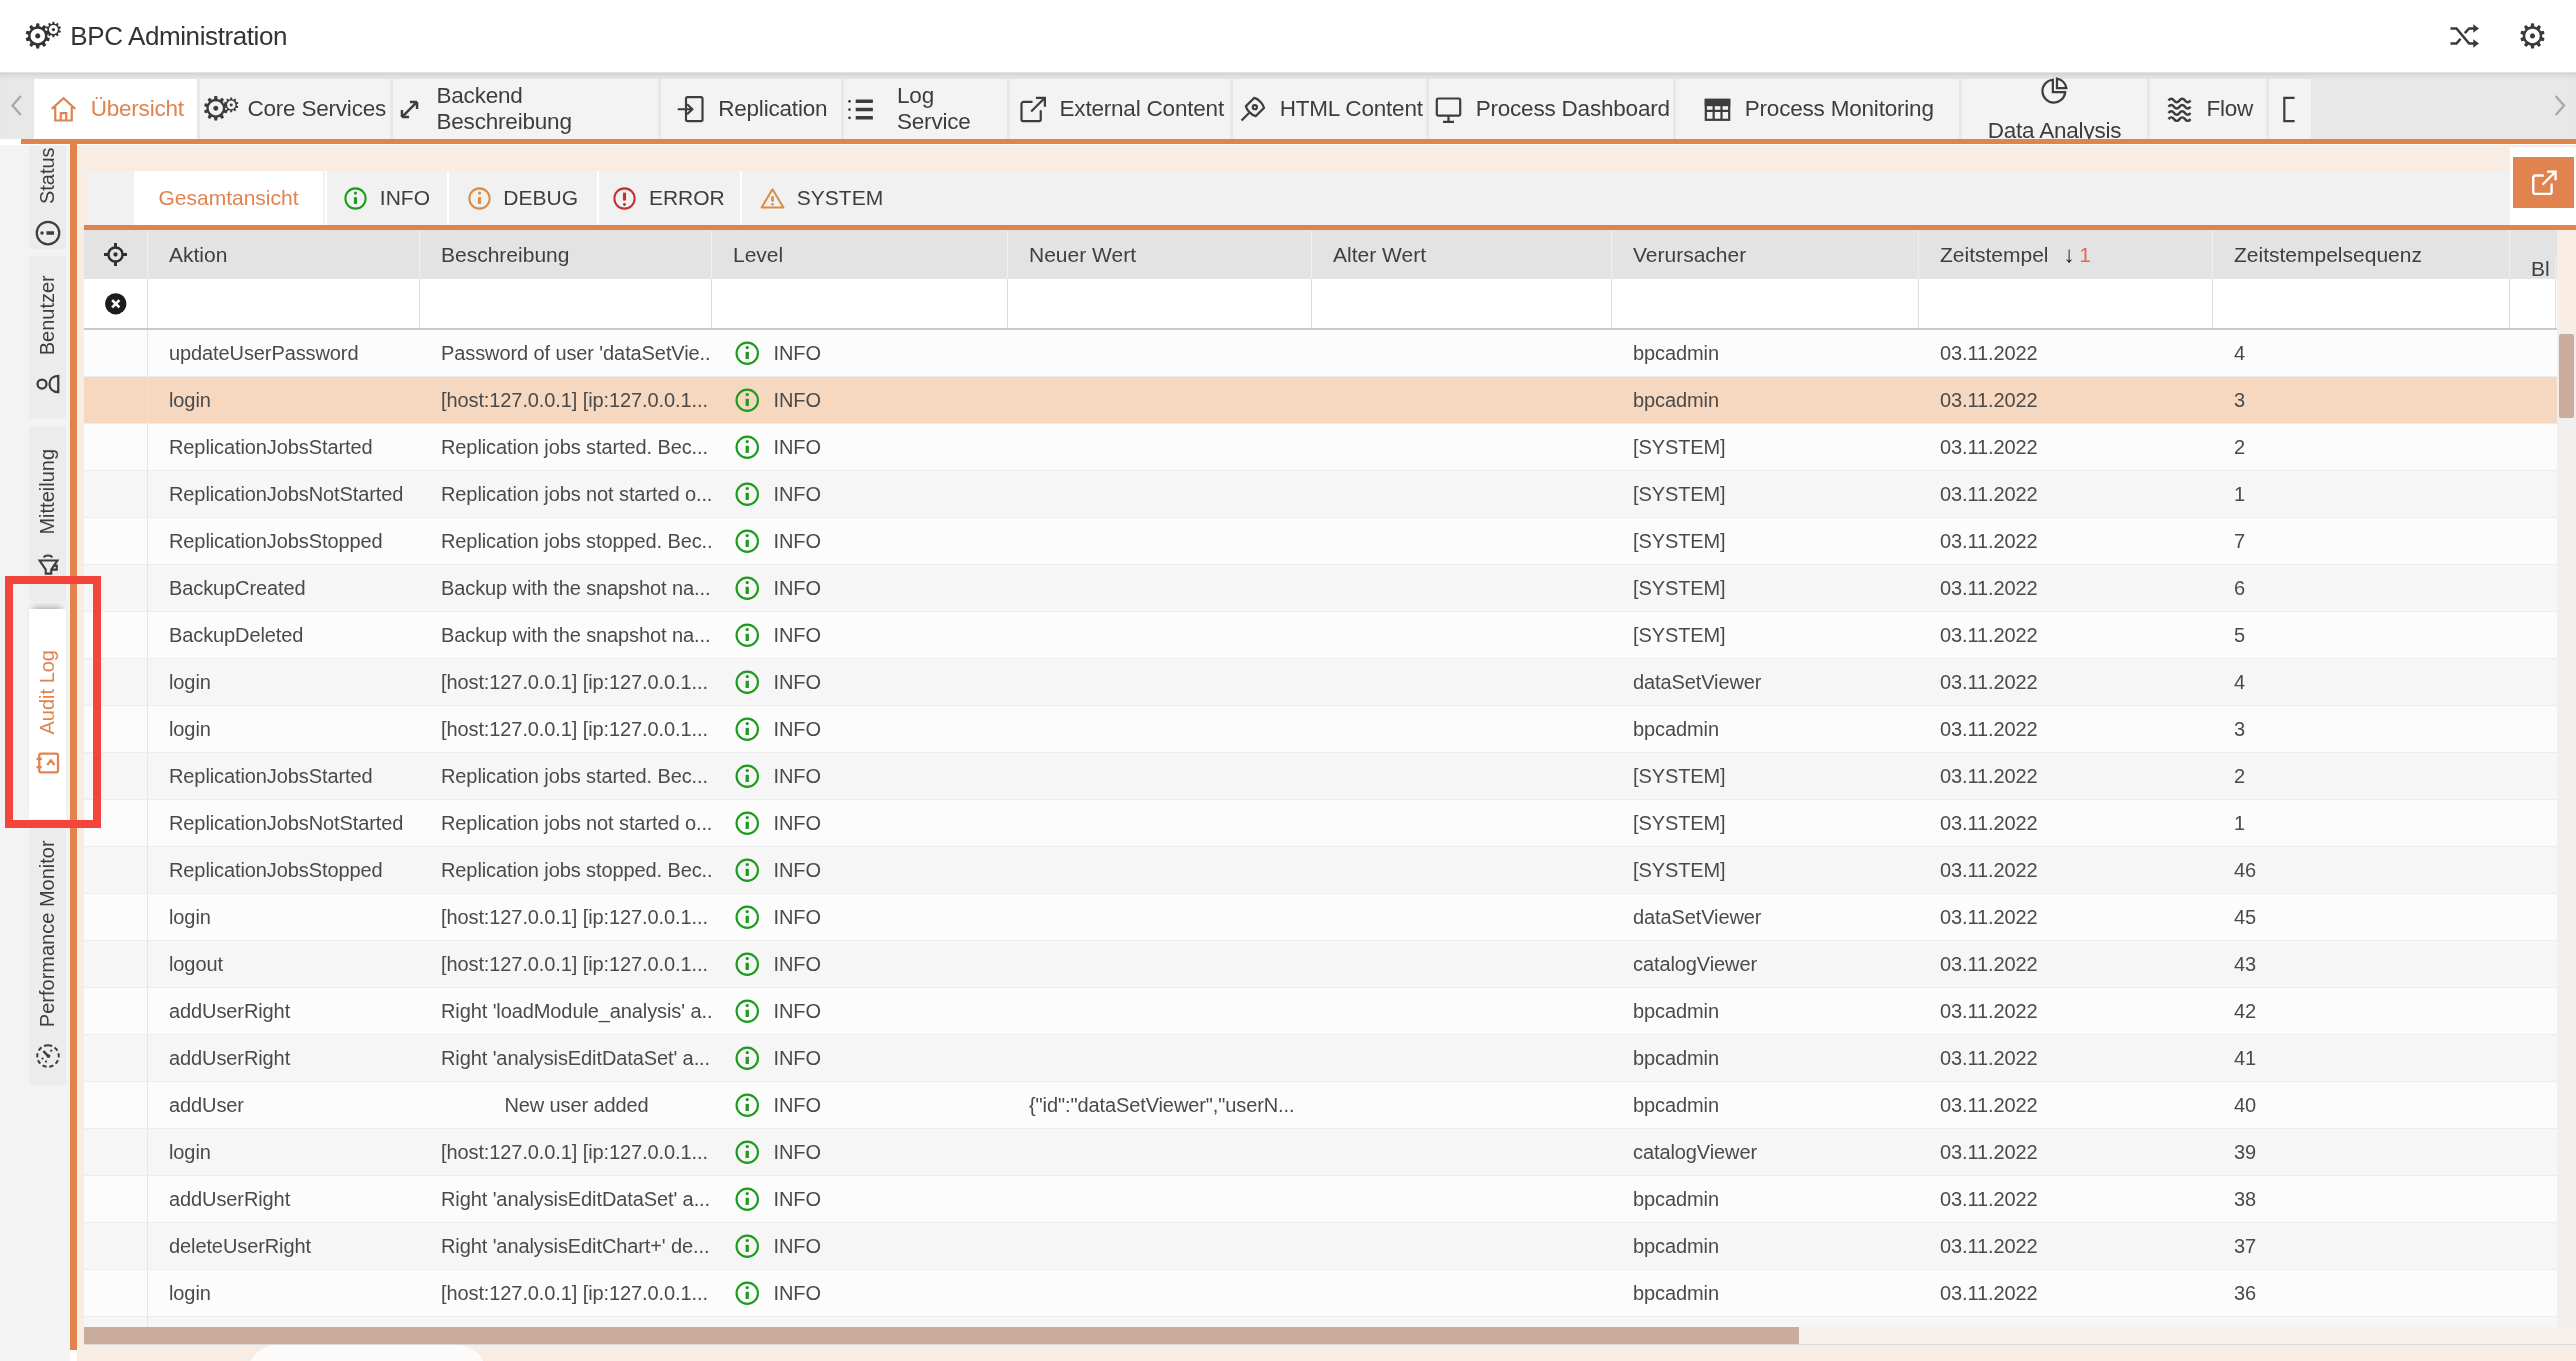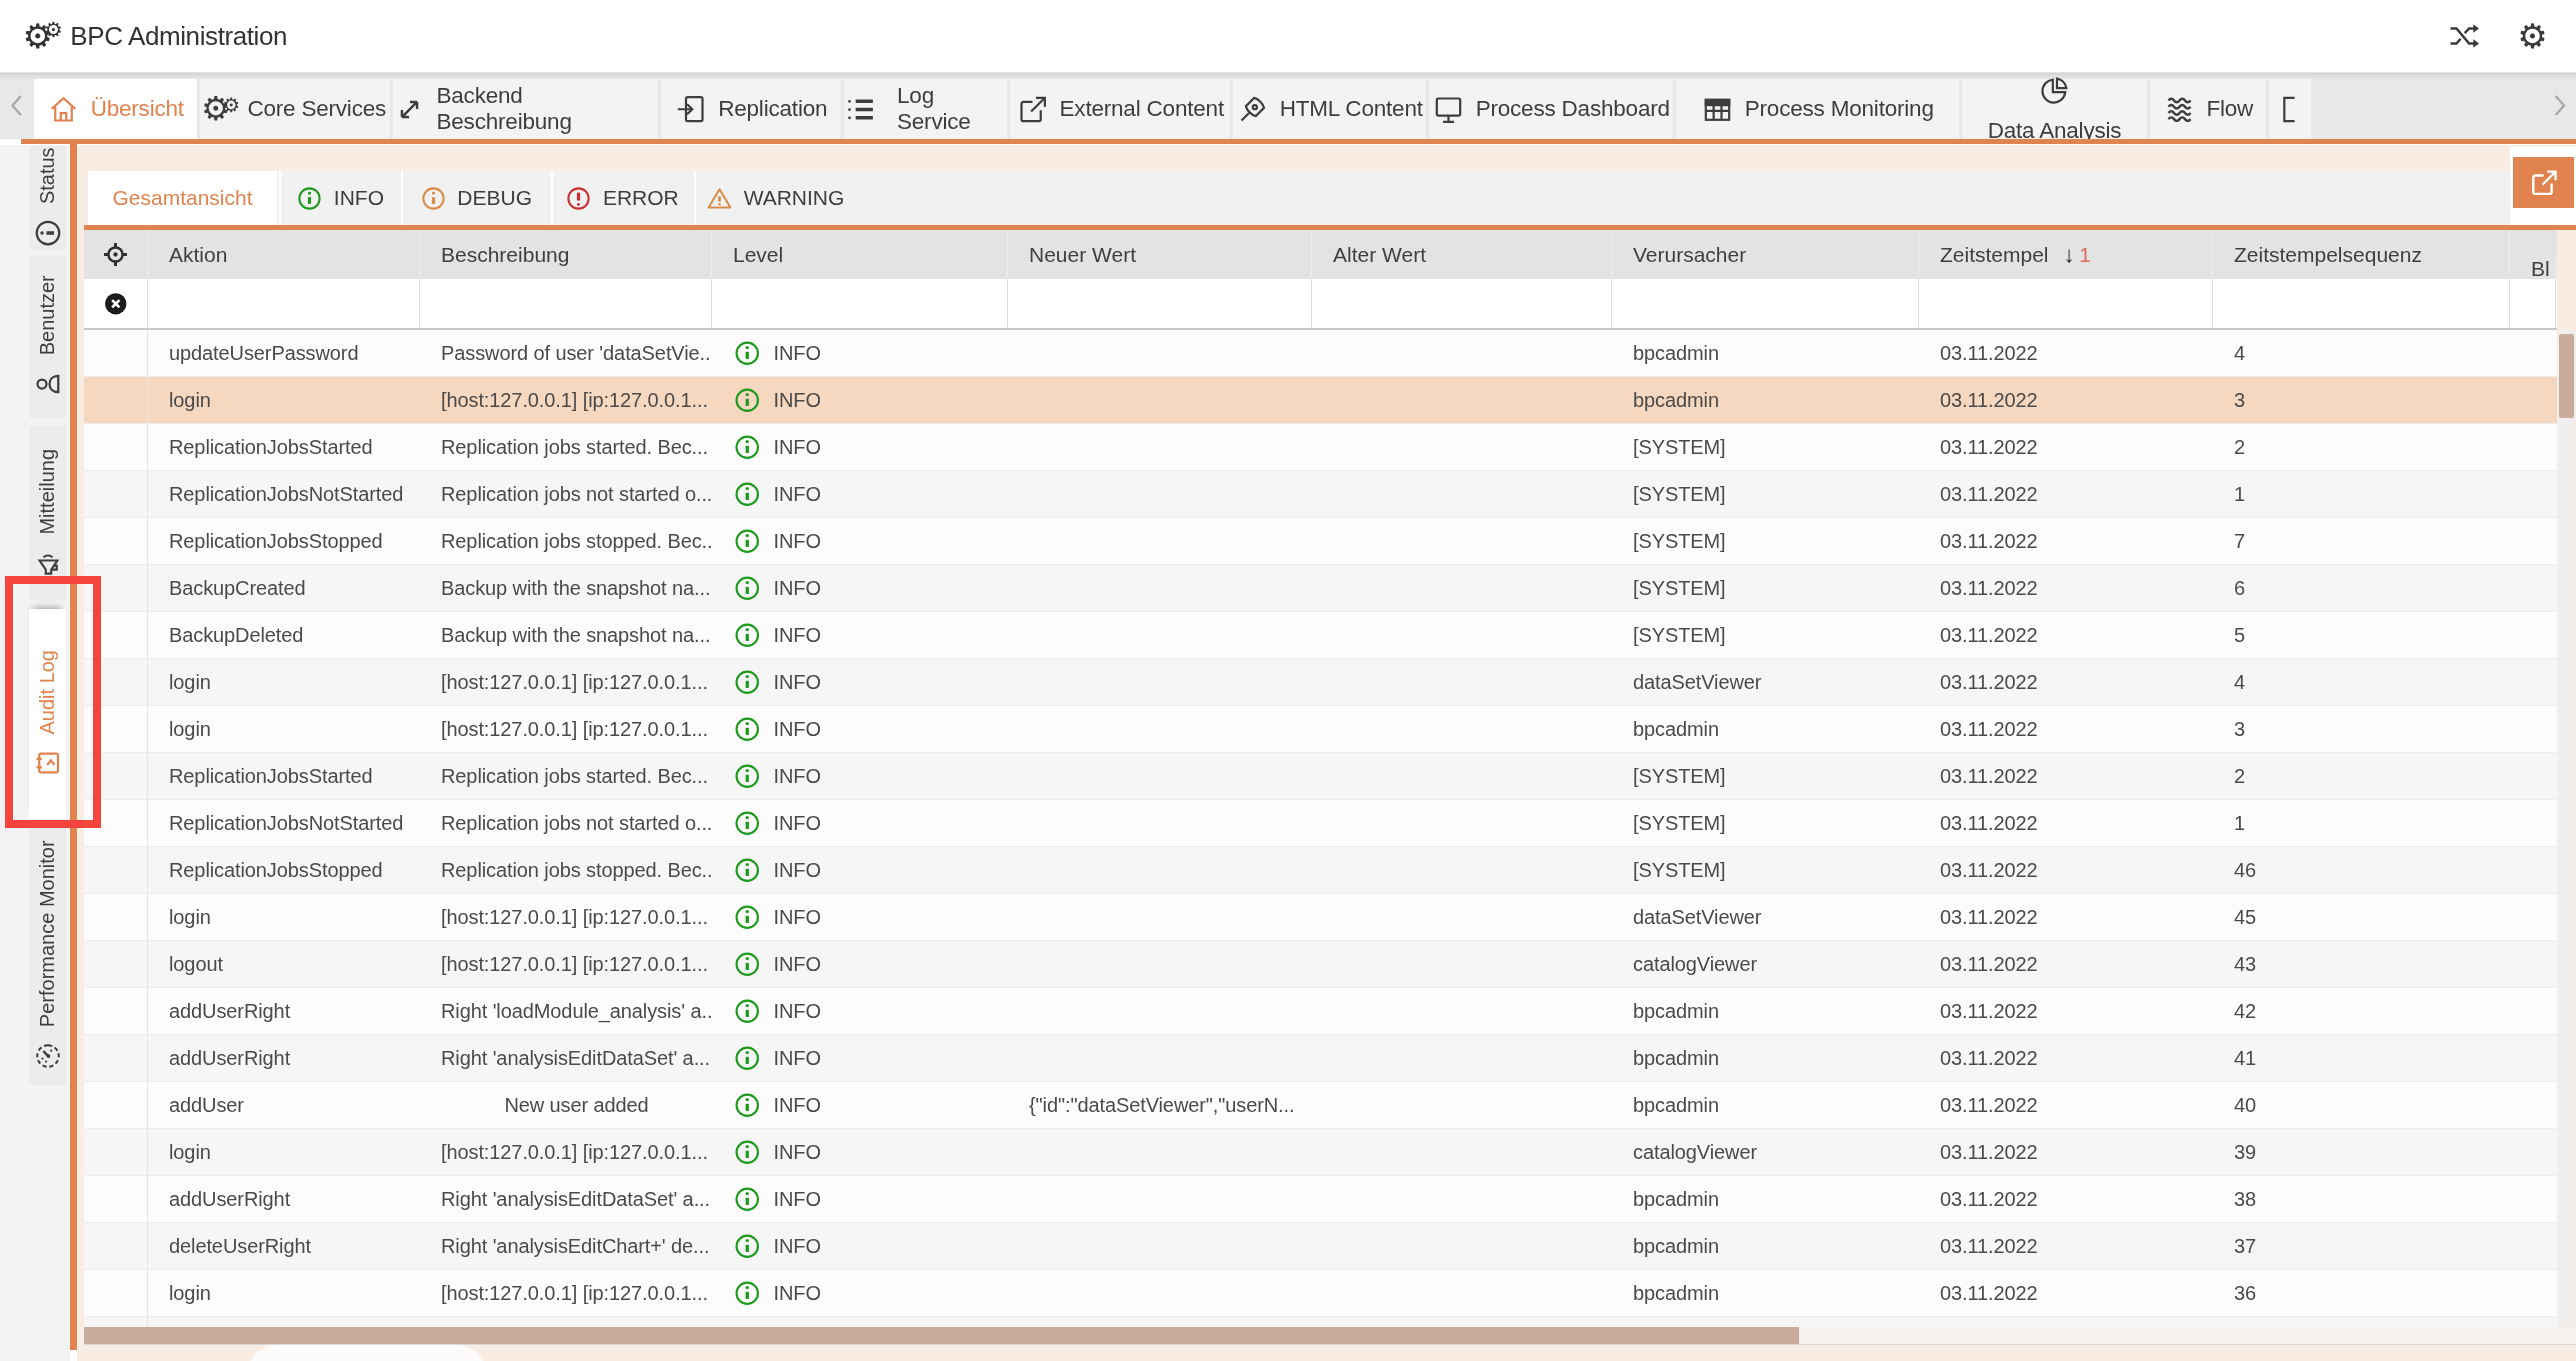--- a/index.html
+++ b/index.html
@@ -43,21 +43,21 @@
   .orange-vline{position:absolute;left:70px;top:141px;width:6.7px;height:1209px;background:var(--accent);z-index:5;}
 
   
   .content-bg{position:absolute;left:77px;top:145px;width:2499px;height:1217px;background:#f8ece3;}
   .watermark{position:absolute;left:247px;top:1345px;width:240px;height:30px;background:#fdfbfa;border-radius:120px 120px 0 0;}
 
   .filterbar{position:absolute;left:88px;top:171px;height:54px;width:2425px;background:#f1f1f1;display:flex;gap:2.2px;}
   .filter-tab{background:#f1f1f1;height:54px;display:flex;align-items:center;justify-content:center;gap:10.5px;
     font-size:21px;color:#3d3d3d;flex:none;border-left:2.2px solid #fff;}
   .filter-tab:first-child{border-left:none;}
-  .filter-tab.active{background:#fff;color:var(--accent);}
+  .filter-tab.active{background:#fff;color:var(--accent);margin-left:46px;}
   .popout-bg{position:absolute;left:2510px;top:147px;width:66px;height:78px;background:#fff;}
   .popout{position:absolute;left:2513px;top:157px;width:61px;height:51px;background:var(--accent);
     border:none;display:flex;align-items:center;justify-content:center;cursor:pointer;}
   .orange-hr2{position:absolute;left:84px;top:225px;width:2492px;height:5.2px;background:var(--accent);}
 
   
   .thead{position:absolute;left:84px;top:230px;width:2473px;height:49px;background:#e3e3e3;display:flex;}
   .th{font-size:21px;color:#3f3f3f;line-height:49px;padding-left:21px;box-sizing:border-box;flex:none;
     border-right:1.5px solid #efefef;white-space:nowrap;overflow:hidden;display:flex;align-items:center;gap:4.5px;}
   .th .sort-arrow{font-size:22.5px;color:#222;margin-left:10.5px;}
@@ -331,21 +331,21 @@
       <span>ERROR</span>
     </div>
     <div class="filter-tab" style="width: 159px;">
       <span class="ic" style="width:27px;height:27px;color:#D98C48;">
         <svg viewBox="0 0 24 24" fill="none" stroke="currentColor" stroke-width="1.8">
           <path d="M12 3.8 21.7 20H2.3z" stroke-linejoin="round"></path>
           <path d="M12 10v4.8" stroke-width="2.4"></path>
           <circle cx="12" cy="17.2" r="1.1" fill="currentColor" stroke="none"></circle>
         </svg>
       </span>
-      <span>WARNING</span>
+      <span>SYSTEM</span>
     </div>
   </div>
 <div class="popout-bg"></div>
 <button class="popout">
   <span class="ic" style="width:31.5px;height:31.5px;color:#fff">
     <svg viewBox="0 0 24 24" fill="none" stroke="currentColor" stroke-width="1.8">
       <path d="M18 12.5V19a1.5 1.5 0 0 1-1.5 1.5h-11A1.5 1.5 0 0 1 4 19V8a1.5 1.5 0 0 1 1.5-1.5H12"></path>
       <path d="M14.5 3.5H21V10M20.3 4.2 11 13.5"></path>
     </svg>
   </span>

